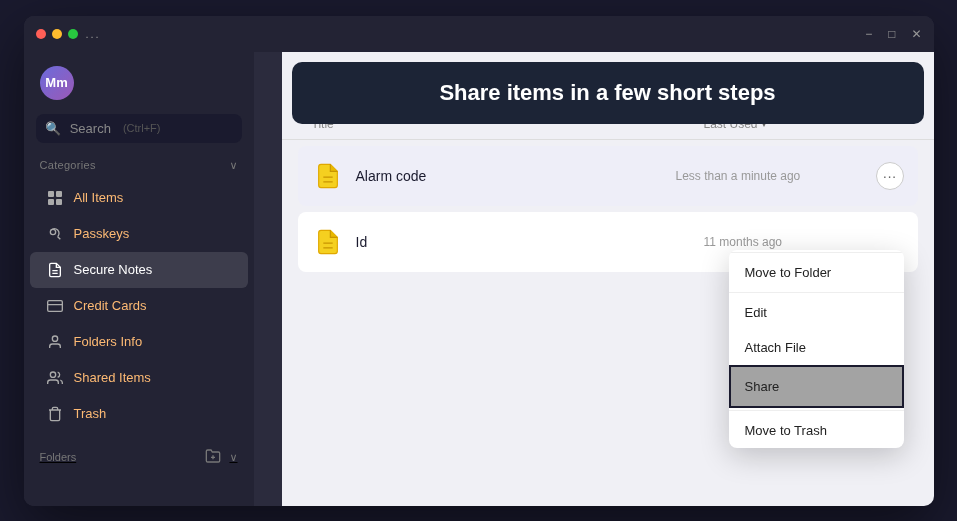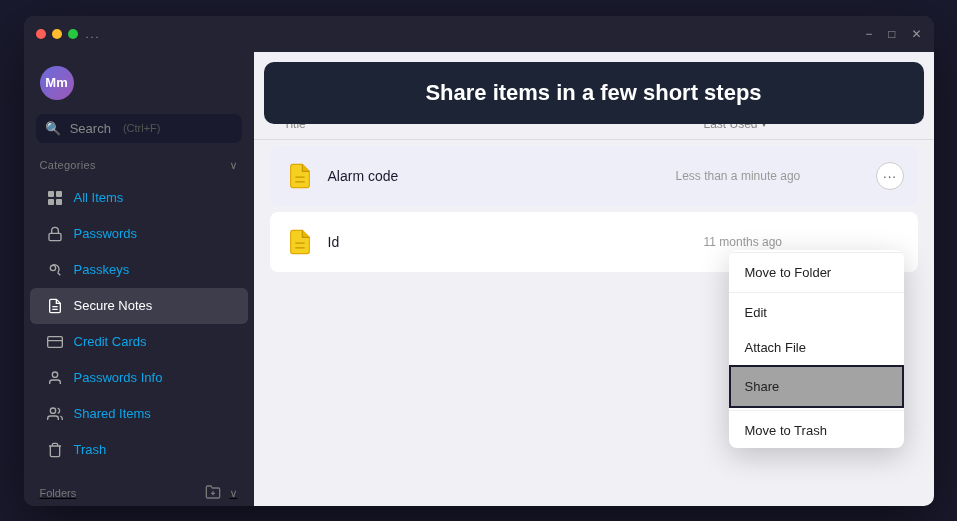--- a/index.html
+++ b/index.html
@@ -57,20 +57,21 @@
     }
     .title-bar-ctrl {
       color: #999;
       font-size: 12px;
       cursor: pointer;
     }
     .app-body {
       display: flex;
       flex: 1;
       overflow: hidden;
+      gap: 28px;
     }
     
     .sidebar {
       width: 230px;
       background: #232334;
       display: flex;
       flex-direction: column;
       flex-shrink: 0;
       padding-bottom: 12px;
     }
@@ -146,21 +147,21 @@
       width: 18px;
       height: 18px;
       display: flex;
       align-items: center;
       justify-content: center;
       flex-shrink: 0;
       color: #aaa;
       font-size: 15px;
     }
     .sidebar-item-label {
-      color: #0ea5e9;
+      color: #fdba74;
       font-size: 13px;
     }
     .sidebar-item.active .sidebar-item-label {
       color: #fff;
       font-weight: 500;
     }
     .sidebar-item.active .sidebar-item-icon {
       color: #fff;
     }
     .folders-header {
@@ -363,29 +364,20 @@
           <svg width="16" height="16" viewBox="0 0 16 16" fill="currentColor">
             <rect x="1" y="1" width="6" height="6" rx="1"></rect>
               <rect x="9" y="1" width="6" height="6" rx="1"></rect>
             <rect x="1" y="9" width="6" height="6" rx="1"></rect>
               <rect x="9" y="9" width="6" height="6" rx="1"></rect>
           </svg>
         </span>
         <span class="sidebar-item-label">All Items</span>
       </div>
 
-      <div class="sidebar-item">
-        <span class="sidebar-item-icon">
-          <svg width="16" height="16" viewBox="0 0 24 24" fill="none" stroke="currentColor" stroke-width="2">
-            <rect x="3" y="11" width="18" height="11" rx="2"></rect>
-              <path d="M7 11V7a5 5 0 0 1 10 0v4"></path>
-          </svg>
-        </span>
-        <span class="sidebar-item-label">Passwords</span>
-      </div>
 
       <div class="sidebar-item">
         <span class="sidebar-item-icon">
           <svg width="16" height="16" viewBox="0 0 24 24" fill="none" stroke="currentColor" stroke-width="2">
             <circle cx="9" cy="9" r="4"></circle>
               <path d="M20 20l-4-4m0 0a7 7 0 1 0-9.9-9.9"></path>
           </svg>
         </span>
         <span class="sidebar-item-label">Passkeys</span>
       </div>
@@ -412,21 +404,21 @@
         <span class="sidebar-item-label">Credit Cards</span>
       </div>
 
       <div class="sidebar-item">
         <span class="sidebar-item-icon">
           <svg width="16" height="16" viewBox="0 0 24 24" fill="none" stroke="currentColor" stroke-width="2">
             <path d="M20 21v-2a4 4 0 0 0-4-4H8a4 4 0 0 0-4 4v2"></path>
               <circle cx="12" cy="7" r="4"></circle>
           </svg>
         </span>
-        <span class="sidebar-item-label">Passwords Info</span>
+        <span class="sidebar-item-label">Folders Info</span>
       </div>
 
       <div class="sidebar-item">
         <span class="sidebar-item-icon">
           <svg width="16" height="16" viewBox="0 0 24 24" fill="none" stroke="currentColor" stroke-width="2">
             <path d="M17 21v-2a4 4 0 0 0-4-4H5a4 4 0 0 0-4 4v2"></path>
               <circle cx="9" cy="7" r="4"></circle>
             <path d="M23 21v-2a4 4 0 0 0-3-3.87"></path>
               <path d="M16 3.13a4 4 0 0 1 0 7.75"></path>
           </svg>

